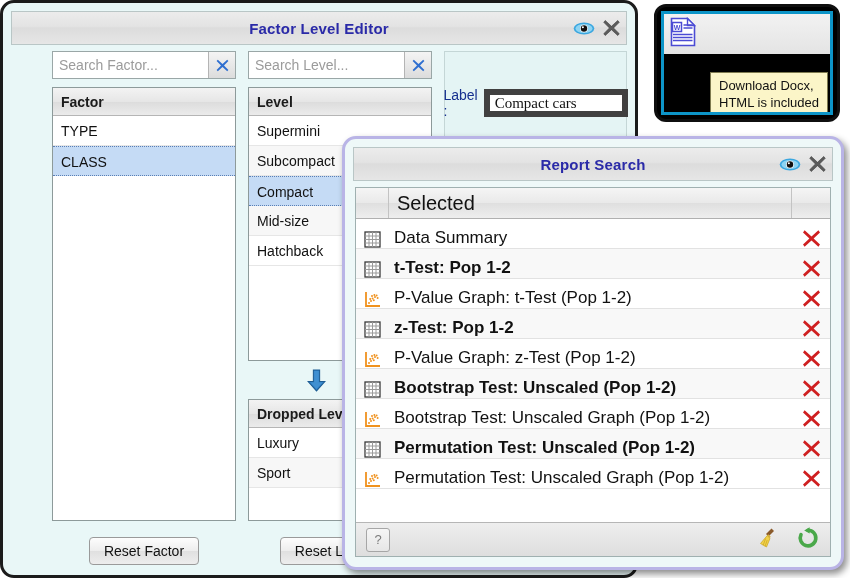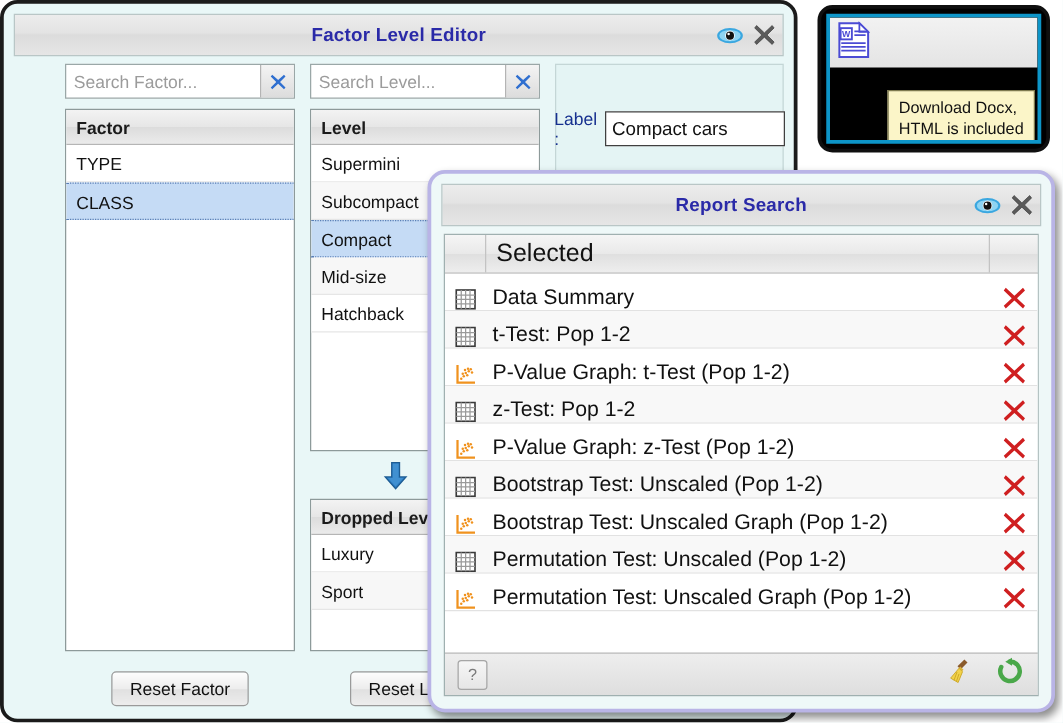--- a/index.html
+++ b/index.html
@@ -143,23 +143,23 @@
     border: 1px solid #c4d6d6;
     box-sizing: border-box;
     display: flex; align-items: center; justify-content: center;
     gap: 6px;
   }
   .lbl {
     font-size: 14px; color: #16308f; font-weight: normal;
   }
   .labelinput {
     width: 144px; height: 28px;
-    border: 1px solid #404040;
+    border: 6px solid #404040;
     background: #fff;
-    font-family: Liberation Sans, sans-serif;
+    font-family: Liberation Serif, serif;
     font-size: 15px; color: #111;
     padding: 0 5px;
     box-sizing: border-box;
     outline: none;
   }
 
   
   #docx {
     left: 654px; top: 4px; width: 186px; height: 118px;
     border: 3px solid #0f0f0f;
@@ -216,21 +216,21 @@
   .rl-head .h-del  { flex: 0 0 38px; }
 
   .rl-rows { flex: 1 1 auto; overflow: hidden; background: #fff; }
   .rl-row {
     display: flex; align-items: flex-end;
     height: 29px;
     border-bottom: 1px solid #e2e2e2;
     font-size: 17px; color: #111;
     background: #ffffff;
   }
-  .rl-row.alt { background: #f8f8f8; }
+  .rl-row.alt { background: #f8f8f8; font-weight: bold; }
   .rl-row .c-icon { flex: 0 0 32px; display:flex; align-items:center; justify-content:center; }
   .rl-row .c-txt  { flex: 1 1 auto; padding-left: 6px; white-space: nowrap; overflow: hidden; }
   .rl-row .c-del  { flex: 0 0 38px; display:flex; align-items:center; justify-content:center; cursor: pointer; }
 
   .rl-foot {
     flex: 0 0 34px; height: 34px;
     background: linear-gradient(to bottom,#eeeeee,#dedede);
     border-top: 1px solid #b6b6b6;
     display: flex; align-items: center; padding: 0 10px;
     box-sizing: border-box;

